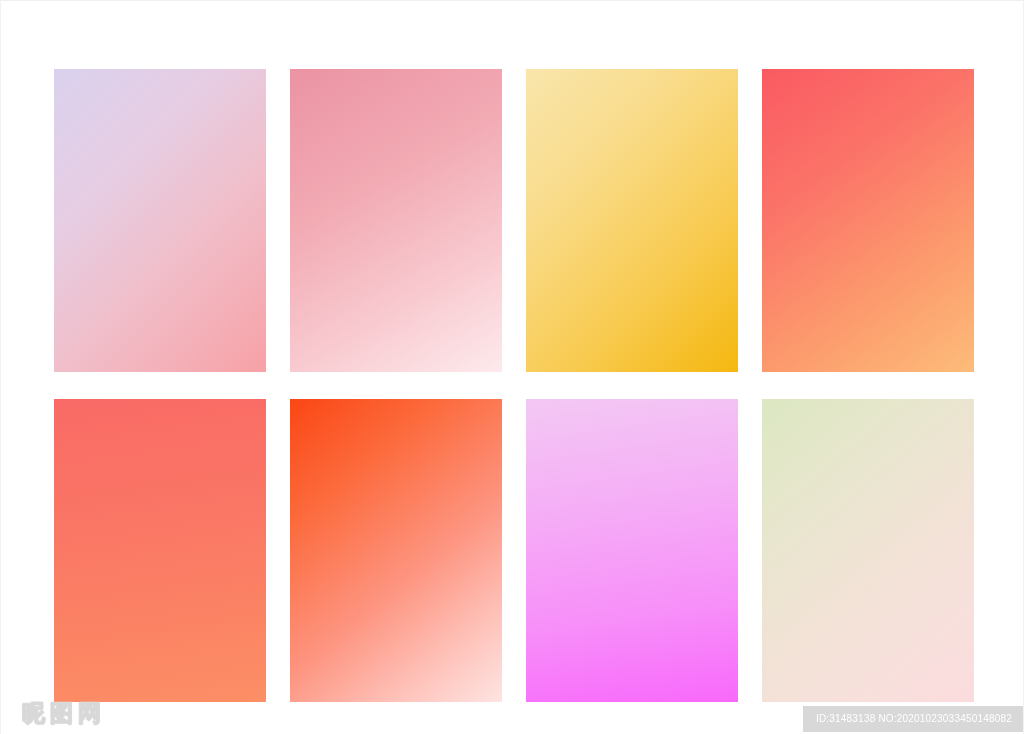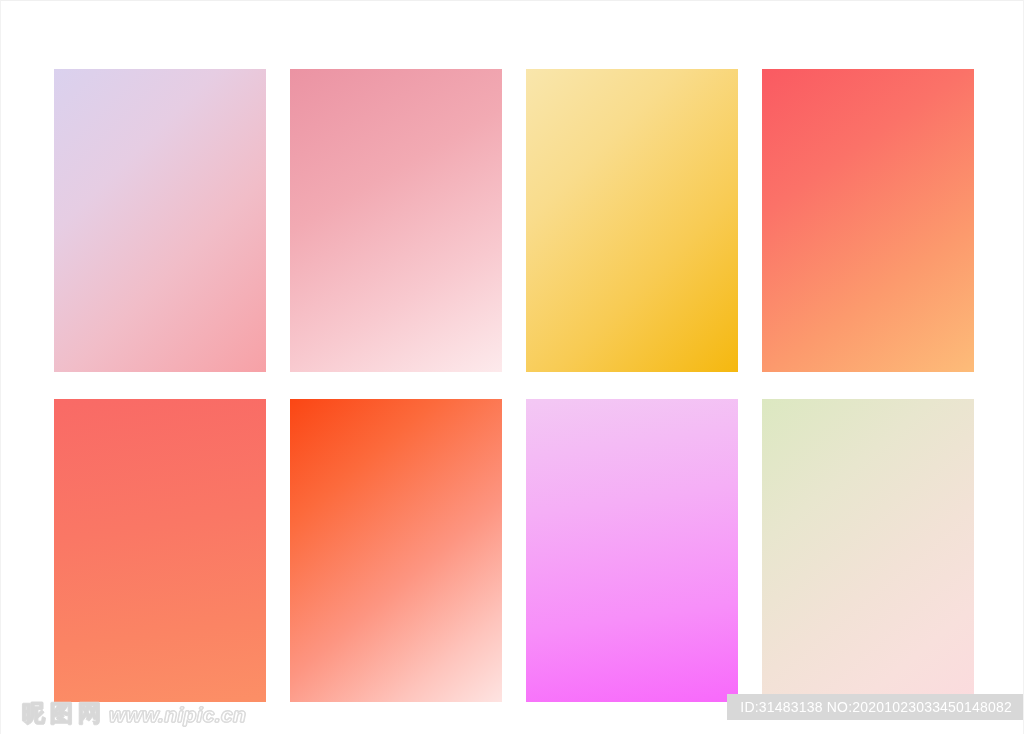--- a/index.html
+++ b/index.html
@@ -88,27 +88,27 @@
     text-shadow:
       -1px 0 #dedede,  1px 0 #dedede,
        0 -1px #dedede,  0 1px #dedede;
     letter-spacing: 0.3px;
   }
 
   
   #id-badge {
     position: absolute;
     right: 0;
-    bottom: 14px;
+    bottom: 2px;
     height: 26px;
     line-height: 26px;
     padding: 0 11px 0 13px;
     background: #d8d8d8;
     color: #ffffff;
-    font-size: 14px;
+    font-size: 10px;
     letter-spacing: 0.2px;
     white-space: nowrap;
     font-family: "Liberation Sans", sans-serif;
   }
 </style>
 </head>
 <body>
 
 <div id="page" style="background: rgb(255, 255, 255);">
 
@@ -122,18 +122,17 @@
     <div class="swatch" style="background-image: linear-gradient(172deg, rgb(243, 200, 244) 0%, rgb(245, 174, 246) 35%, rgb(247, 143, 249) 70%, rgb(248, 105, 251) 100%);"></div>
     <div class="swatch" style="background-image: linear-gradient(140deg, rgb(220, 232, 193) 0%, rgb(232, 230, 206) 30%, rgb(242, 226, 214) 58%, rgb(248, 224, 220) 80%, rgb(251, 219, 222) 100%);"></div>
   </div>
 
   <div id="watermark">
     <div id="wm-logo">
       <span class="wm-char">昵</span>
       <span class="wm-char">图</span>
       <span class="wm-char">网</span>
     </div>
-    <span id="wm-url">www.nipic.cn</span>
   </div>
 
   <div id="id-badge" style="background: rgb(216, 216, 216); color: rgb(255, 255, 255);">ID:31483138 NO:20201023033450148082</div>
 
 </div>
 
 </body></html>

